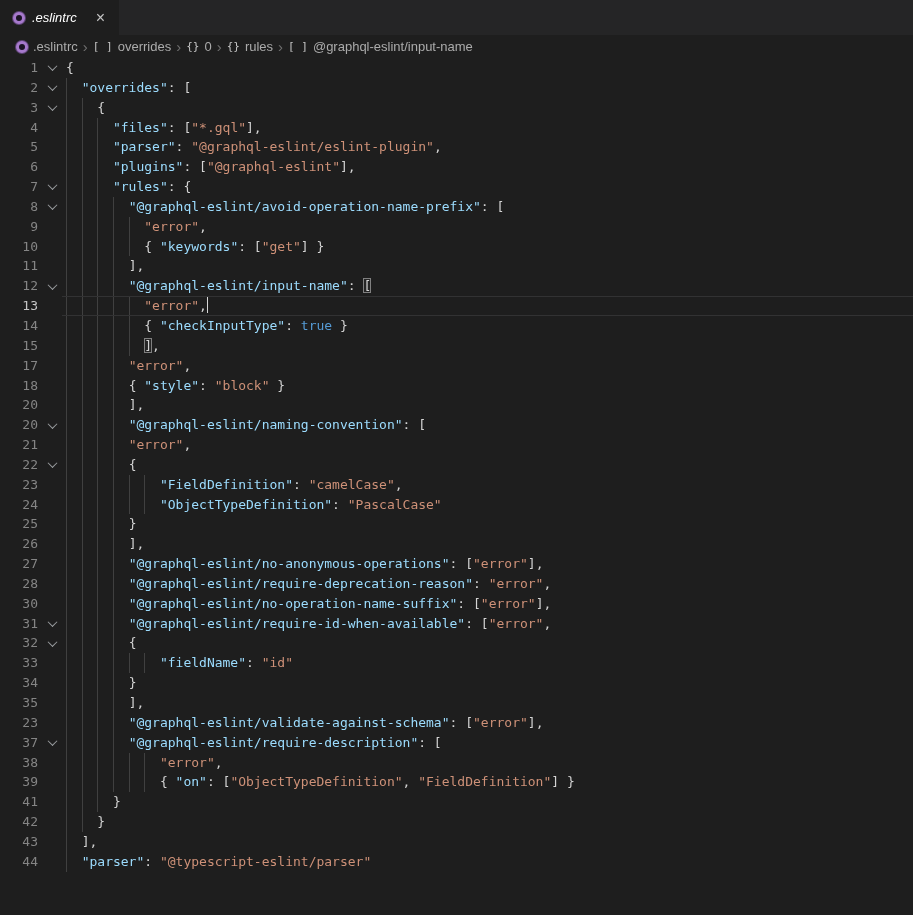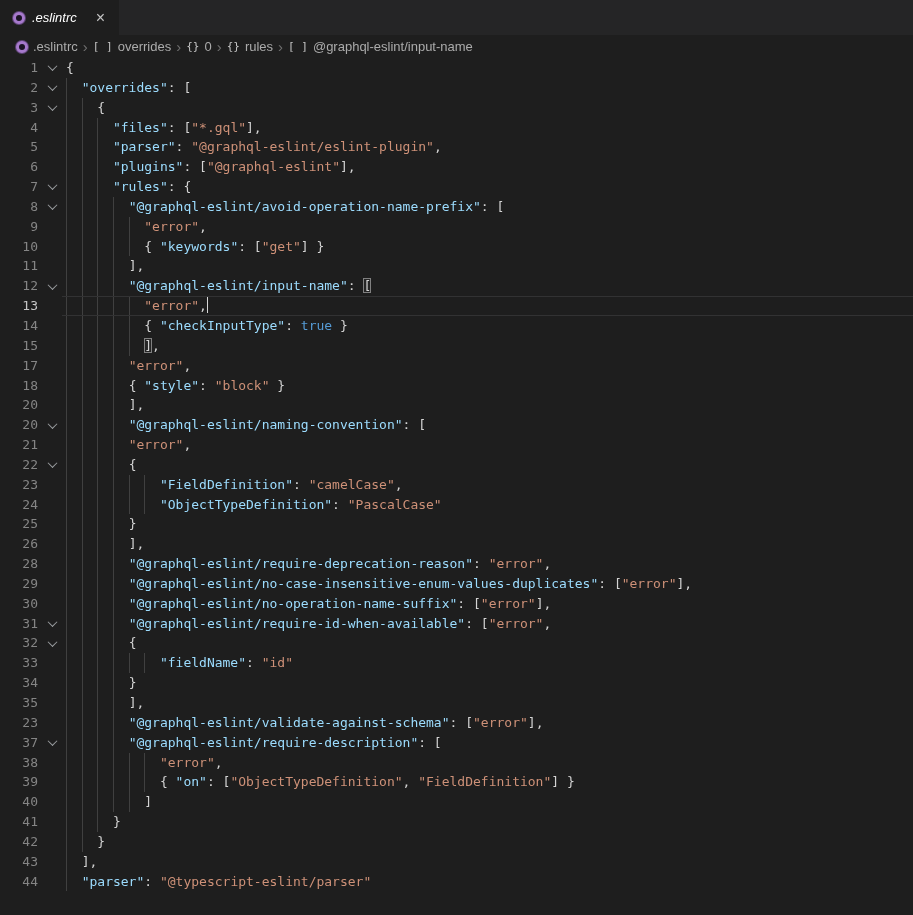--- a/index.html
+++ b/index.html
@@ -225,30 +225,30 @@
       <div class="ln">25</div>
       <div class="fold"></div>
       <div class="code"><div class="guide" style="left: 0ch;"></div><div class="guide" style="left: 2ch;"></div><div class="guide" style="left: 4ch;"></div><div class="guide" style="left: 6ch;"></div>        <span class="tok-p">}</span></div>
     </div>
     <div class="row">
       <div class="ln">26</div>
       <div class="fold"></div>
       <div class="code"><div class="guide" style="left: 0ch;"></div><div class="guide" style="left: 2ch;"></div><div class="guide" style="left: 4ch;"></div><div class="guide" style="left: 6ch;"></div>        <span class="tok-p">],</span></div>
     </div>
     <div class="row">
+      <div class="ln">27</div>
+      <div class="fold"></div>
+      <div class="code"><div class="guide" style="left: 0ch;"></div><div class="guide" style="left: 2ch;"></div><div class="guide" style="left: 4ch;"></div><div class="guide" style="left: 6ch;"></div>        <span class="tok-k">"@graphql-eslint/no-anonymous-operations"</span><span class="tok-p">: [</span><span class="tok-s">"error"</span><span class="tok-p">],</span></div>
+    </div>
+    <div class="row">
       <div class="ln">28</div>
       <div class="fold"></div>
       <div class="code"><div class="guide" style="left: 0ch;"></div><div class="guide" style="left: 2ch;"></div><div class="guide" style="left: 4ch;"></div><div class="guide" style="left: 6ch;"></div>        <span class="tok-k">"@graphql-eslint/require-deprecation-reason"</span><span class="tok-p">: </span><span class="tok-s">"error"</span><span class="tok-p">,</span></div>
     </div>
     <div class="row">
-      <div class="ln">29</div>
-      <div class="fold"></div>
-      <div class="code"><div class="guide" style="left: 0ch;"></div><div class="guide" style="left: 2ch;"></div><div class="guide" style="left: 4ch;"></div><div class="guide" style="left: 6ch;"></div>        <span class="tok-k">"@graphql-eslint/no-case-insensitive-enum-values-duplicates"</span><span class="tok-p">: [</span><span class="tok-s">"error"</span><span class="tok-p">],</span></div>
-    </div>
-    <div class="row">
       <div class="ln">30</div>
       <div class="fold"></div>
       <div class="code"><div class="guide" style="left: 0ch;"></div><div class="guide" style="left: 2ch;"></div><div class="guide" style="left: 4ch;"></div><div class="guide" style="left: 6ch;"></div>        <span class="tok-k">"@graphql-eslint/no-operation-name-suffix"</span><span class="tok-p">: [</span><span class="tok-s">"error"</span><span class="tok-p">],</span></div>
     </div>
     <div class="row">
       <div class="ln">31</div>
       <div class="fold">
         <span class="chev"></span>
       </div>
       <div class="code"><div class="guide" style="left: 0ch;"></div><div class="guide" style="left: 2ch;"></div><div class="guide" style="left: 4ch;"></div><div class="guide" style="left: 6ch;"></div>        <span class="tok-k">"@graphql-eslint/require-id-when-available"</span><span class="tok-p">: [</span><span class="tok-s">"error"</span><span class="tok-p">,</span></div>
@@ -291,25 +291,20 @@
       <div class="ln">38</div>
       <div class="fold"></div>
       <div class="code"><div class="guide" style="left: 0ch;"></div><div class="guide" style="left: 2ch;"></div><div class="guide" style="left: 4ch;"></div><div class="guide" style="left: 6ch;"></div><div class="guide" style="left: 8ch;"></div><div class="guide" style="left: 10ch;"></div>            <span class="tok-s">"error"</span><span class="tok-p">,</span></div>
     </div>
     <div class="row">
       <div class="ln">39</div>
       <div class="fold"></div>
       <div class="code"><div class="guide" style="left: 0ch;"></div><div class="guide" style="left: 2ch;"></div><div class="guide" style="left: 4ch;"></div><div class="guide" style="left: 6ch;"></div><div class="guide" style="left: 8ch;"></div><div class="guide" style="left: 10ch;"></div>            <span class="tok-p">{ </span><span class="tok-k">"on"</span><span class="tok-p">: [</span><span class="tok-s">"ObjectTypeDefinition"</span><span class="tok-p">, </span><span class="tok-s">"FieldDefinition"</span><span class="tok-p">] }</span></div>
     </div>
     <div class="row">
-      <div class="ln">40</div>
-      <div class="fold"></div>
-      <div class="code"><div class="guide" style="left: 0ch;"></div><div class="guide" style="left: 2ch;"></div><div class="guide" style="left: 4ch;"></div><div class="guide" style="left: 6ch;"></div><div class="guide" style="left: 8ch;"></div>          <span class="tok-p">]</span></div>
-    </div>
-    <div class="row">
       <div class="ln">41</div>
       <div class="fold"></div>
       <div class="code"><div class="guide" style="left: 0ch;"></div><div class="guide" style="left: 2ch;"></div><div class="guide" style="left: 4ch;"></div>      <span class="tok-p">}</span></div>
     </div>
     <div class="row">
       <div class="ln">42</div>
       <div class="fold"></div>
       <div class="code"><div class="guide" style="left: 0ch;"></div><div class="guide" style="left: 2ch;"></div>    <span class="tok-p">}</span></div>
     </div>
     <div class="row">

